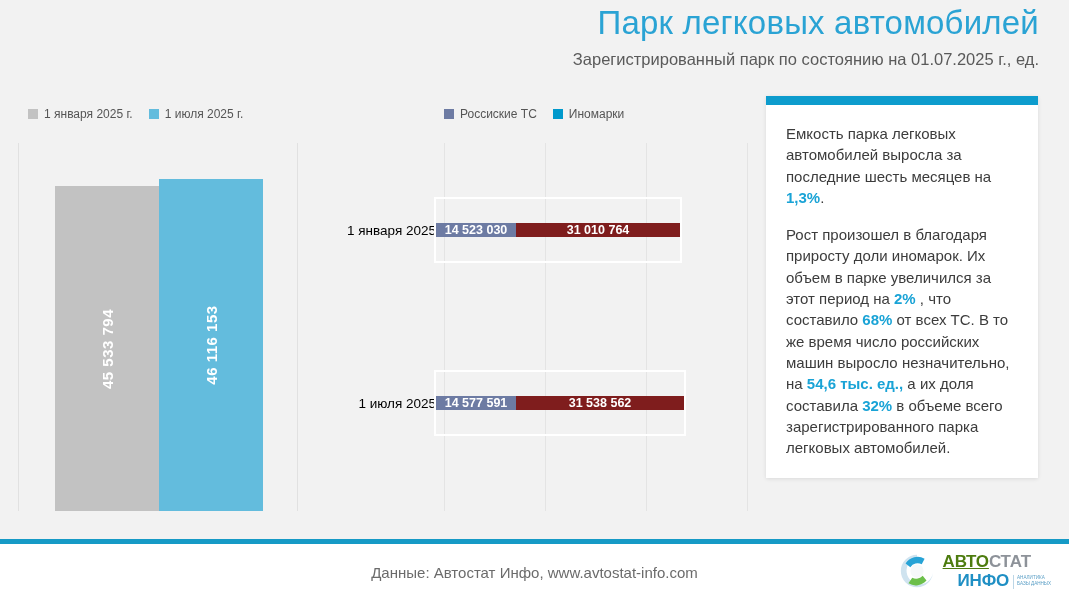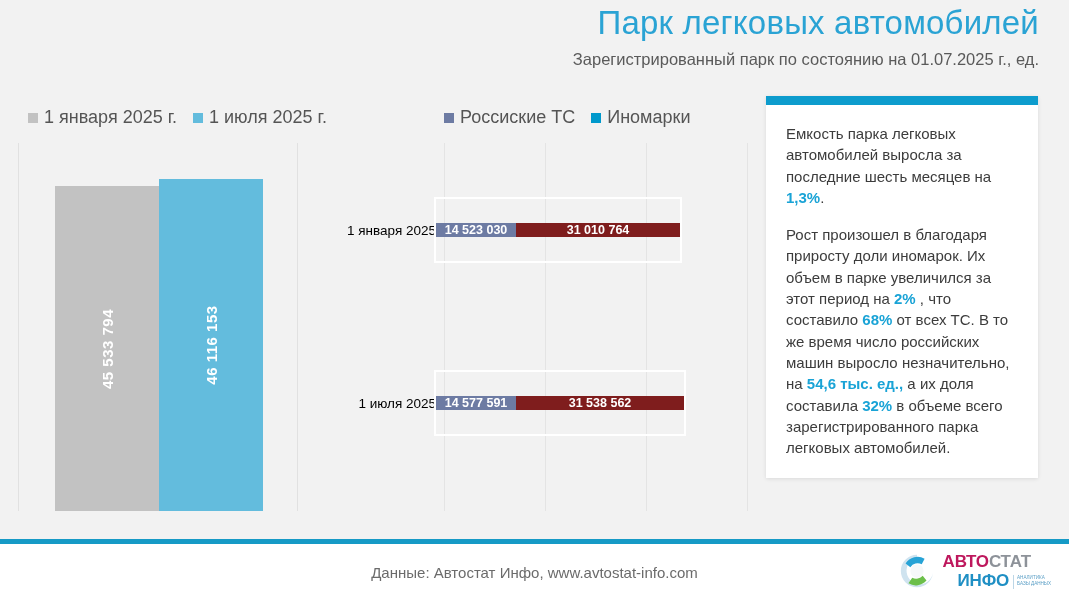--- a/index.html
+++ b/index.html
@@ -47,21 +47,21 @@
     white-space: nowrap;
     font-weight: 400;
   }
 
   
   .legend {
     position: absolute;
     display: flex;
     align-items: center;
     gap: 16px;
-    font-size: 18px;
+    font-size: 12px;
     color: #555;
   }
   .legend-left { left: 28px; top: 107px; }
   .legend-mid  { left: 444px; top: 107px; }
   .legend-item {
     display: flex;
     align-items: center;
     gap: 6px;
     white-space: nowrap;
   }
@@ -238,21 +238,21 @@
     gap: 7px;
   }
   .logo-mark { flex: none; }
   .logo-text { line-height: 1; }
   .logo-line1 {
     font-size: 17px;
     font-weight: 700;
     letter-spacing: -0.2px;
     white-space: nowrap;
   }
-  .logo-line1 .dark { color: #be185d; }
+  .logo-line1 .dark { color: #4d7c0f; text-decoration: underline; }
   .logo-line1 .gray { color: #8d9299; }
   .logo-line2 {
     display: flex;
     align-items: flex-end;
     gap: 4px;
     margin-top: 2px;
   }
   .logo-info {
     font-size: 17px;
     font-weight: 700;

